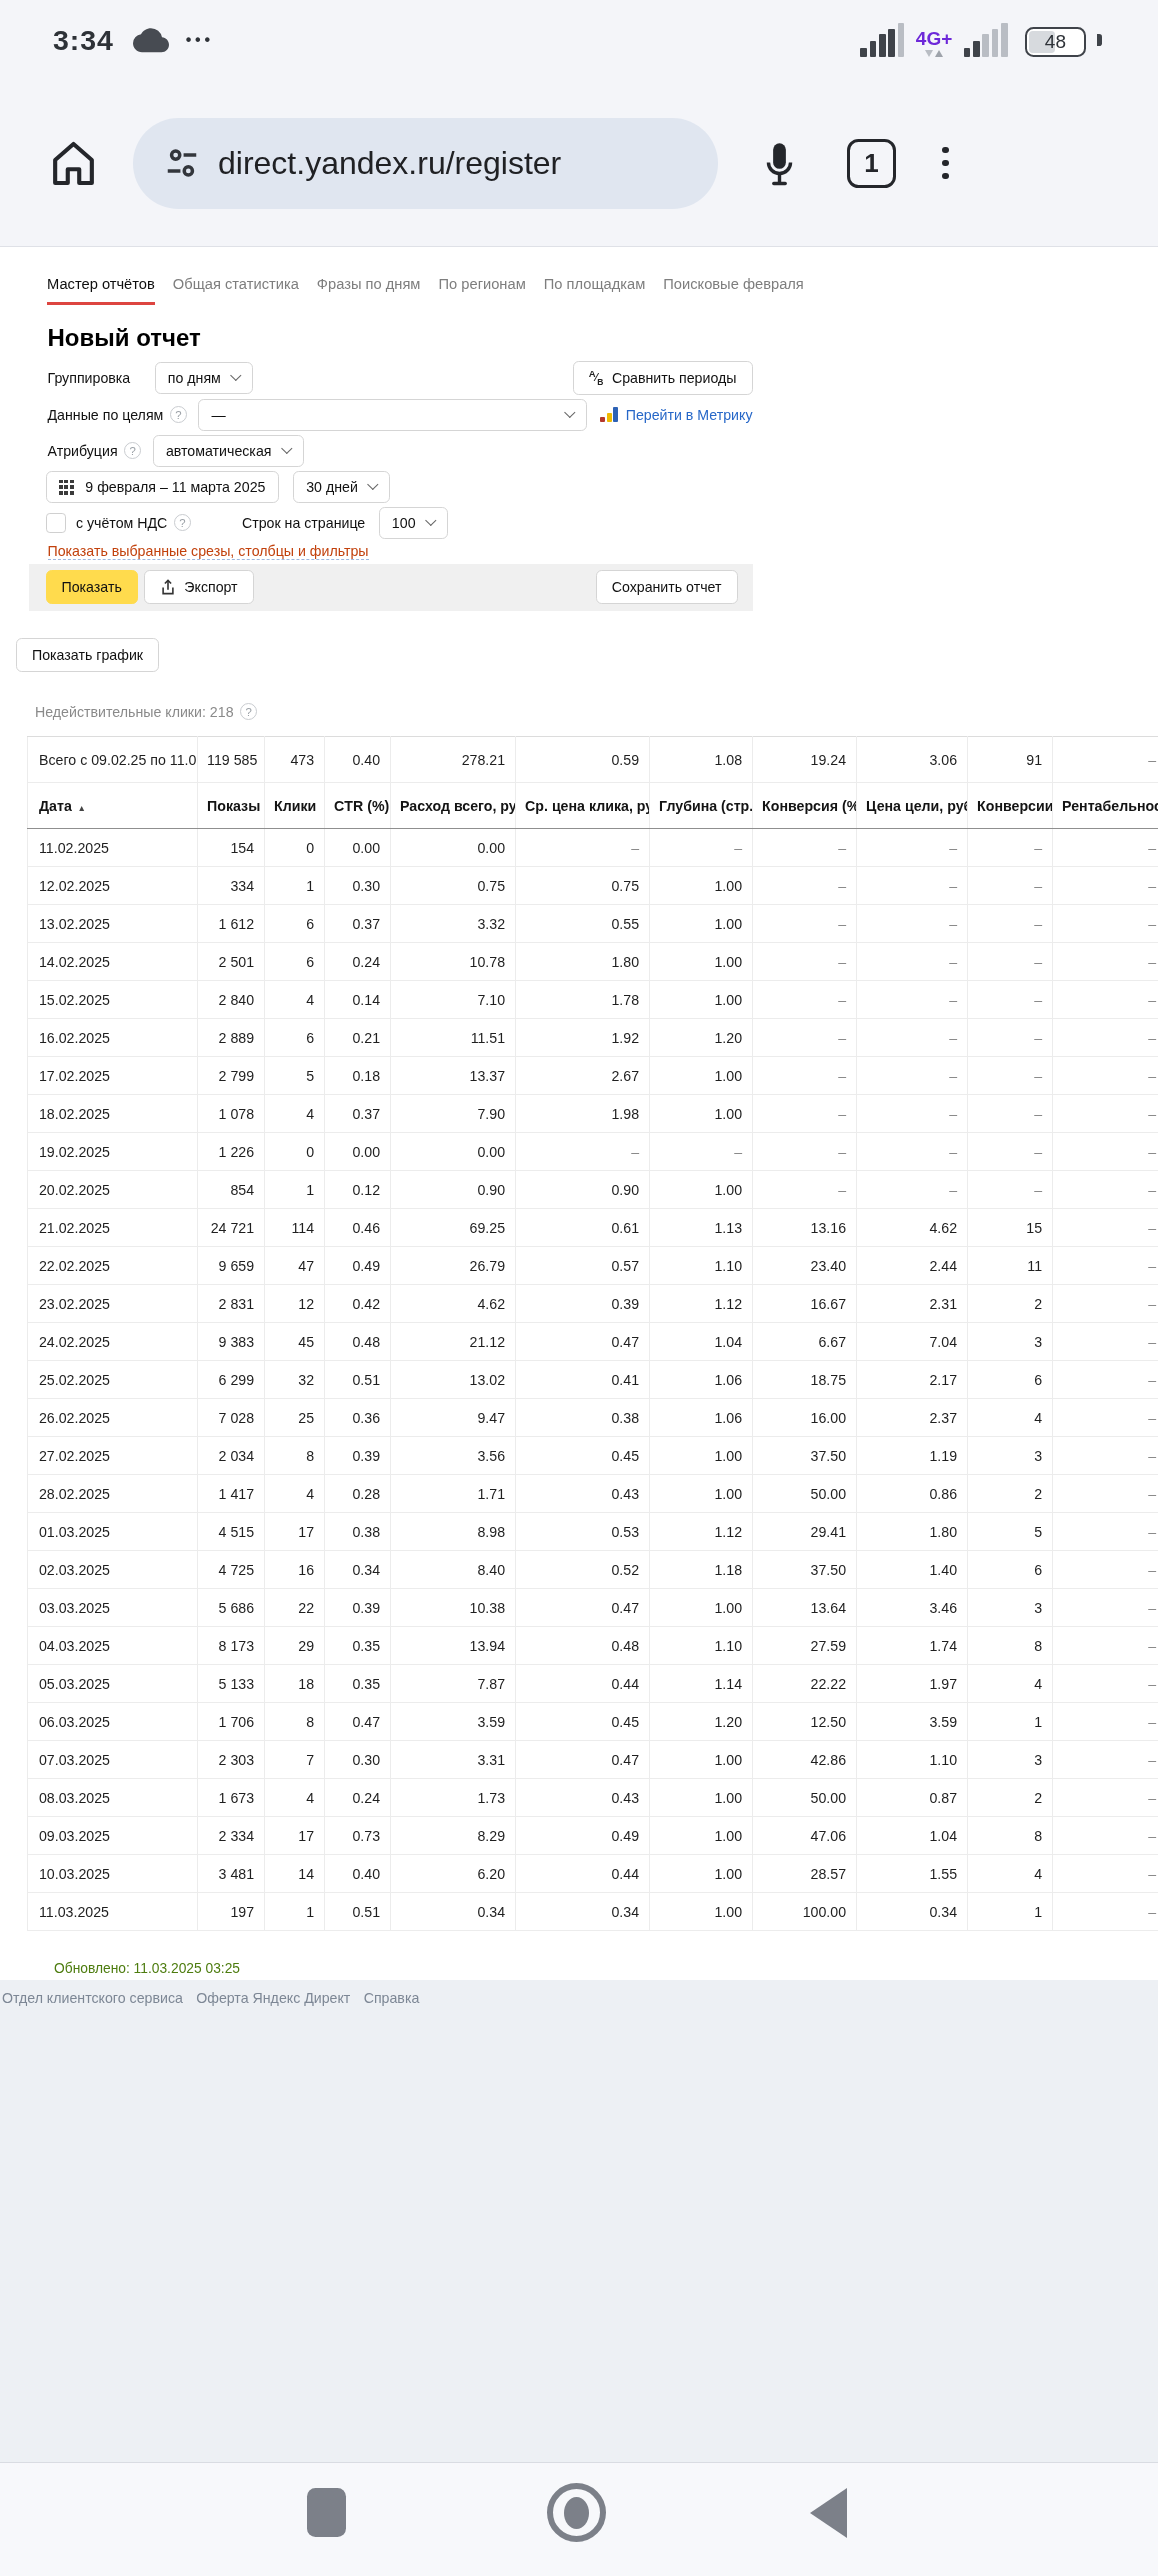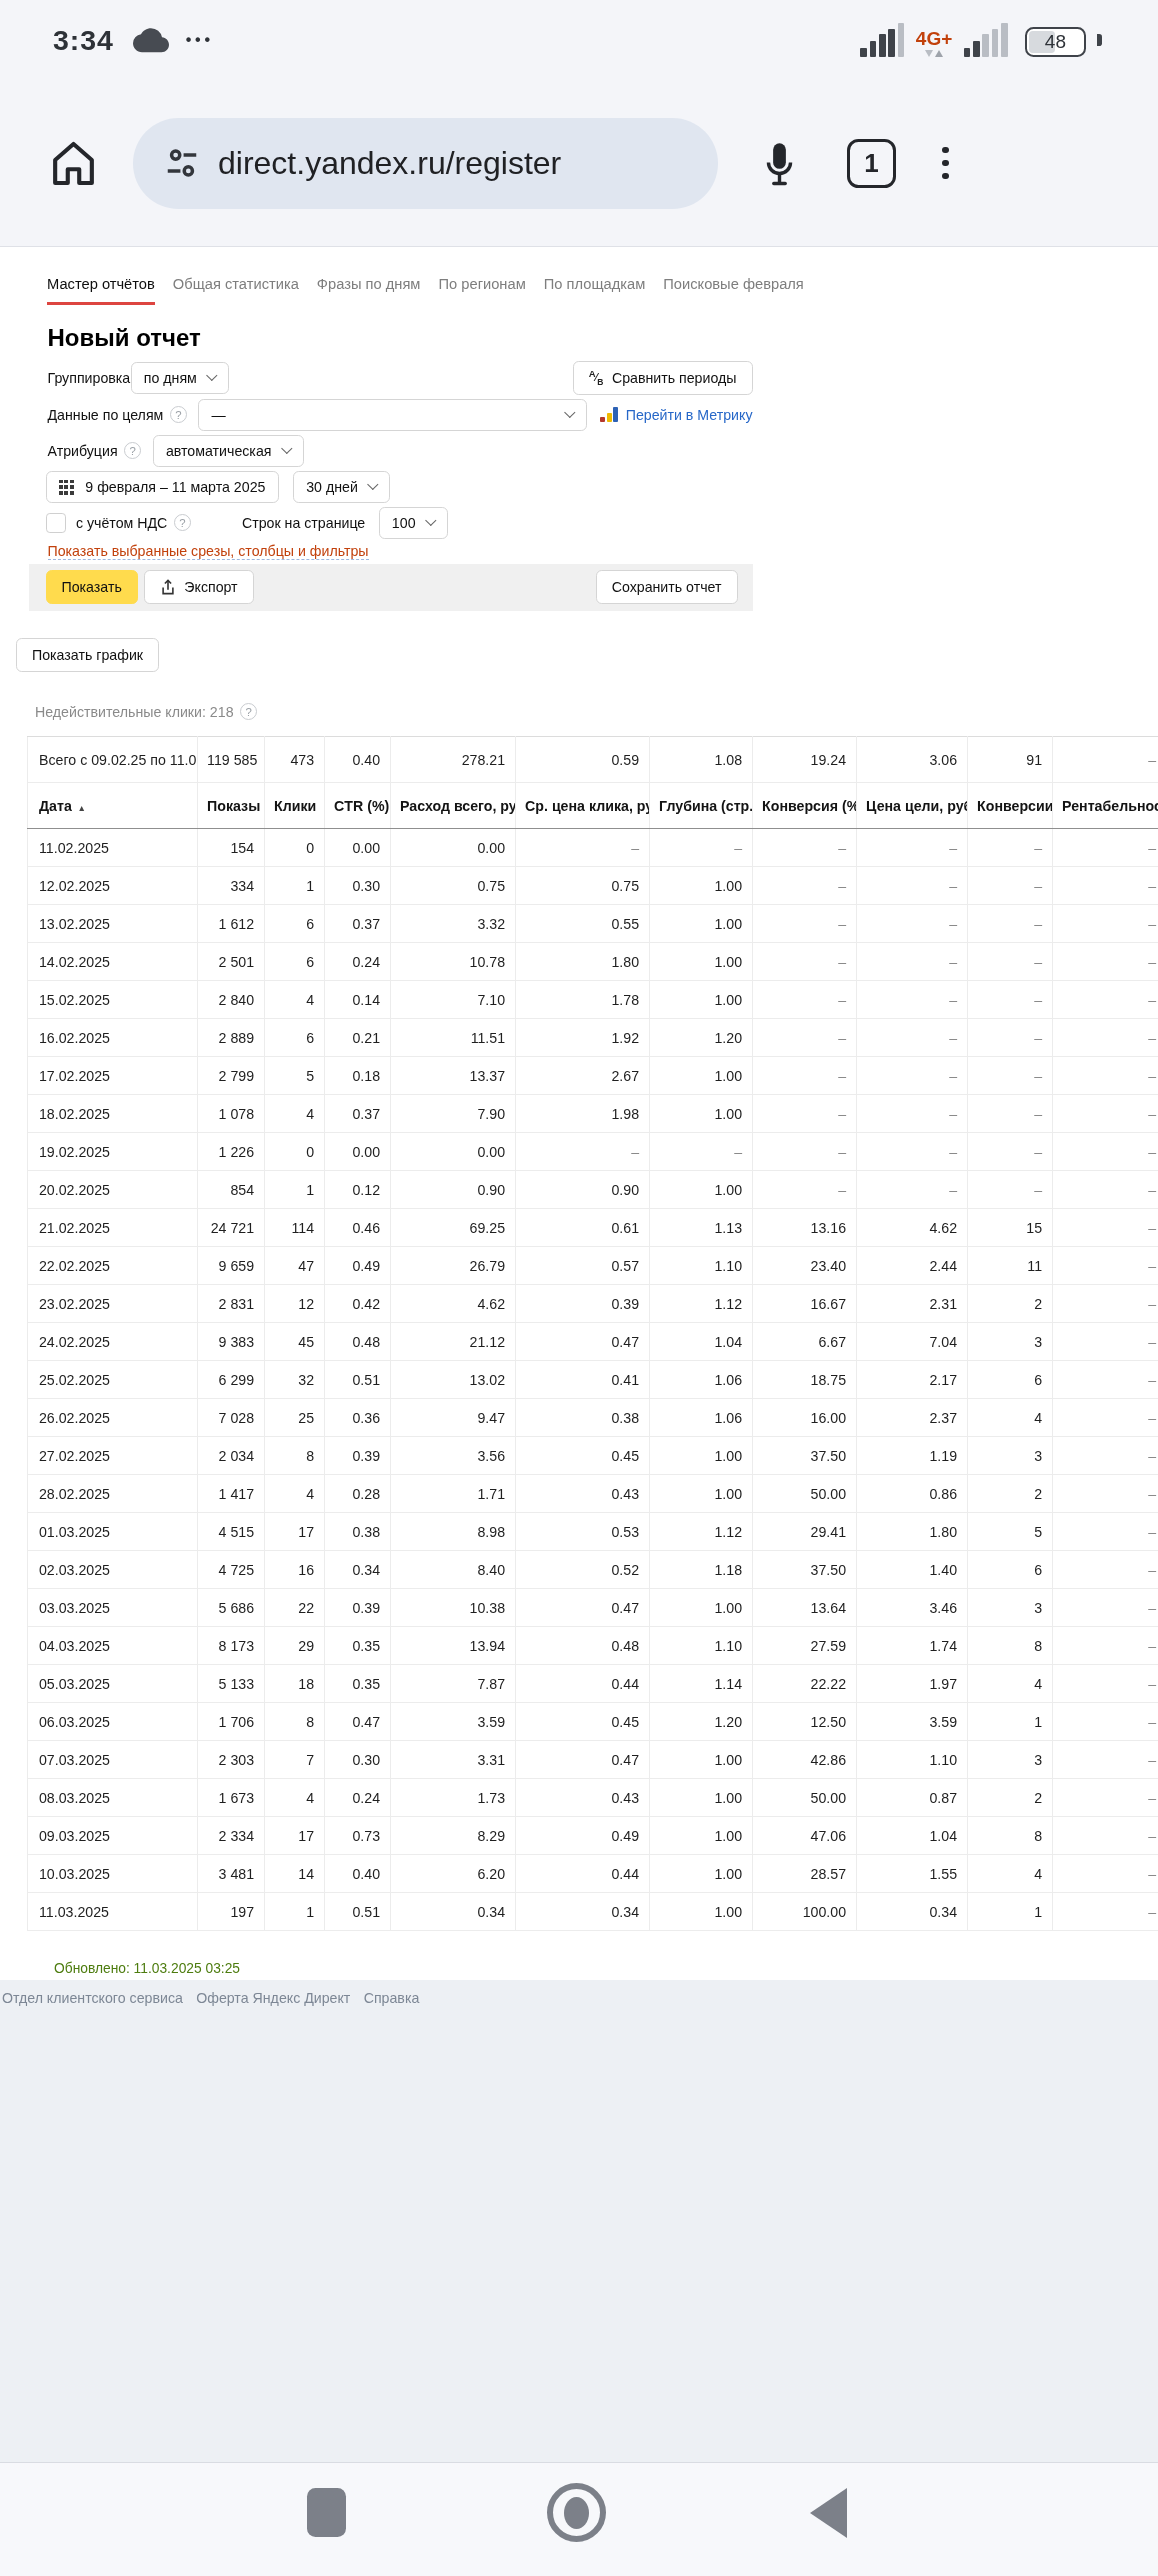--- a/index.html
+++ b/index.html
@@ -15,21 +15,21 @@
     display:flex; align-items:center; padding:0 57px 0 53px;
   }
   .sb-time { font-size:28.5px; font-weight:600; color:#2e3238; letter-spacing:0.9px; }
   .cloud-ic { margin-left:19px; display:flex; align-items:center; }
   .sb-dots { margin-left:17px; color:#2e3238; font-size:16px; letter-spacing:3.8px; font-weight:700; }
   .sb-right { margin-left:auto; display:flex; align-items:flex-end; gap:9.5px; }
   .bars { display:flex; align-items:flex-end; gap:2.8px; height:34px; }
   .bars i { display:block; width:6.6px; border-radius:0.9px; background:#3f434a; }
   .bars i.dim { background:#b9bdc4; }
   .net { display:flex; flex-direction:column; align-items:center; margin:0 1.9px; }
-  .net-label { font-size:19px; font-weight:700; color:#c2410c; line-height:19px; }
+  .net-label { font-size:19px; font-weight:700; color:#6d28d9; line-height:19px; }
   .net-arrows { display:flex; gap:1.9px; margin-top:1.9px; }
   .tri { width:0; height:0; }
   .tri.down { border-left:4.7px solid transparent; border-right:4.7px solid transparent; border-top:7.6px solid #b9bdc4; }
   .tri.up { border-left:4.7px solid transparent; border-right:4.7px solid transparent; border-bottom:7.6px solid #9ea3ab; }
   .battery { position:relative; width:61px; height:30px; border:2.8px solid #3f434a; border-radius:8.5px;
     display:flex; align-items:center; justify-content:center; margin-left:7.6px; background:#fff; overflow:hidden;}
   .battery .fill { position:absolute; left:1.9px; top:1.9px; bottom:1.9px; width:46%; background:#d7dade; border-radius:3.8px; }
   .battery .pct { position:relative; font-size:19px; color:#2e3238; }
   .battery-nub { width:4.7px; height:12.3px; background:#3f434a; border-radius:0 2.8px 2.8px 0; margin-left:1.9px; align-self:center; }
   
@@ -195,21 +195,21 @@
       <span class="tab">Фразы по дням</span>
       <span class="tab">По регионам</span>
       <span class="tab">По площадкам</span>
       <span class="tab">Поисковые февраля</span>
     </div>
 
   <div class="panel">
     <h1>Новый отчет</h1>
 
     <div class="form-row r1">
-      <span class="flabel" style="width:83px">Группировка</span>
+      <span class="flabel" style="width:107px">Группировка</span>
       <span class="ctl">
         <span>по дням</span>
           <span class="chev"></span>
       </span>
       <button class="btn" style="margin-left:auto">
         <span class="ab-ic"><sup>A</sup>⁄<sub>B</sub></span>
         <span>Сравнить периоды</span>
       </button>
     </div>
 

